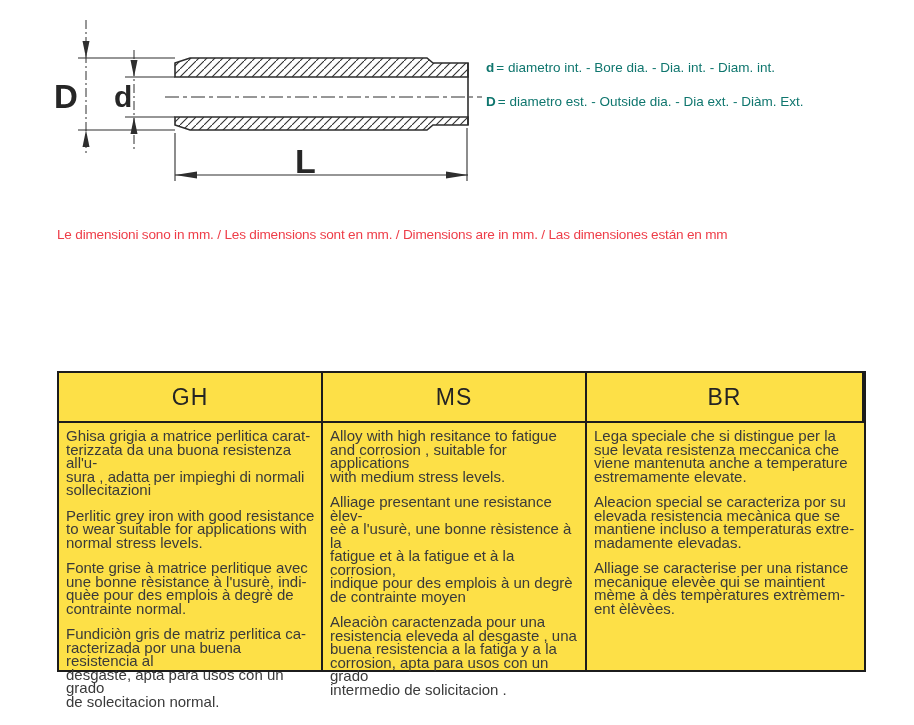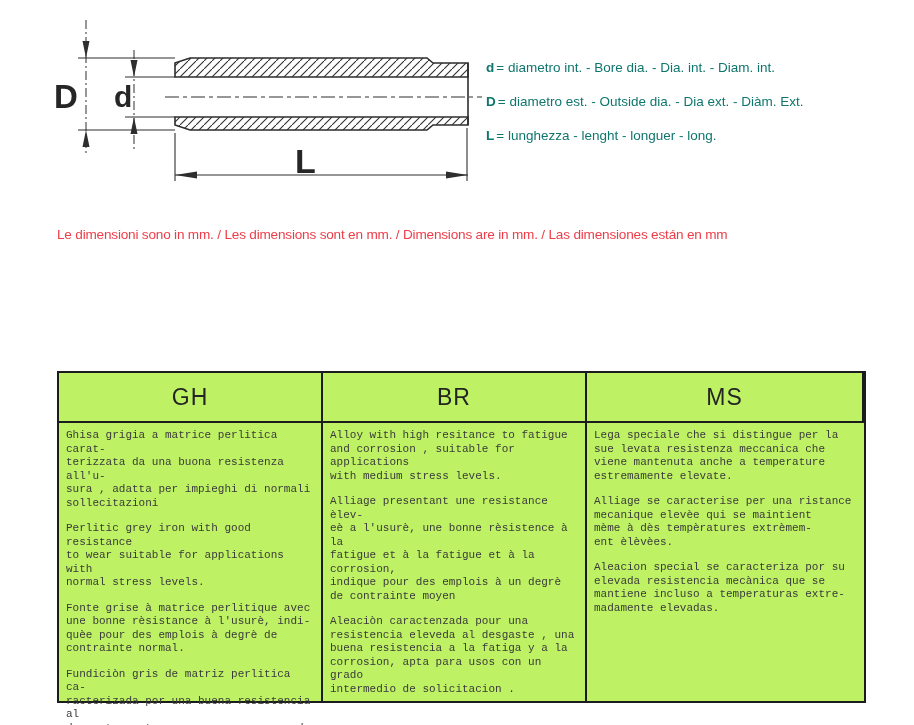--- a/index.html
+++ b/index.html
@@ -14,27 +14,27 @@
   .legend-row{font-size:13.5px;line-height:15px;margin-bottom:19px;color:#0f766e;white-space:nowrap;}
   .legend-row b{font-weight:700;margin-right:2px;}
 
   
   .note{position:absolute;left:57px;top:227px;font-size:13.6px;color:#ee3d48;white-space:nowrap;
         letter-spacing:-0.2px;}
 
   
   .mat-table{position:absolute;left:57px;top:371px;width:805px;
              display:grid;grid-template-columns:264px 264px 1fr;
-             border:2px solid #1c1c1c;background:#bef264;}
+             border:2px solid #1c1c1c;background:#fde047;}
   .th{height:48px;display:flex;align-items:center;justify-content:center;
       font-size:23px;letter-spacing:1px;color:#242424;
       border-bottom:2px solid #1c1c1c;}
   .th:not(:last-of-type),.td:not(:last-of-type){border-right:2px solid #1c1c1c;}
-  .td{height:278px;box-sizing:border-box;padding:6px 5px 0 7px;
-      font-size:11px;line-height:13.5px;color:#3a3a3a;font-family:Liberation Mono, monospace;}
+  .td{height:247px;box-sizing:border-box;padding:6px 5px 0 7px;
+      font-size:15px;line-height:13.5px;color:#3a3a3a;}
   .td p{margin:0 0 12px 0;white-space:pre-line;}
 
   svg text{font-family:"Liberation Sans",sans-serif;font-weight:700;fill:#262626;}
   svg .ln{stroke:#2e2e2e;fill:none;}
 </style>
 </head>
 <body>
 
 <div class="drawing">
   <svg width="435" height="212" viewBox="0 0 435 212">
@@ -77,31 +77,28 @@
   </svg>
 </div>
 
 <div class="legend">
   <div class="legend-row">
     <b>d</b><span>= diametro int. - Bore dia. - Dia. int. - Diam. int.</span>
   </div>
   <div class="legend-row">
     <b>D</b><span>= diametro est. - Outside dia. - Dia ext. - Diàm. Ext.</span>
   </div>
-  <div class="legend-row">
-    <b>L</b><span>= lunghezza - lenght - longuer - long.</span>
-  </div>
 </div>
 
 <div class="note">Le dimensioni sono in mm. / Les dimensions sont en mm. / Dimensions are in mm. / Las dimensiones están en mm</div>
 
 <div class="mat-table">
   <div class="th">GH</div>
+  <div class="th">MS</div>
   <div class="th">BR</div>
-  <div class="th">MS</div>
 
   <div class="td">
     <p>Ghisa grigia a matrice perlitica carat-
 terizzata da una buona resistenza all'u-
 sura , adatta per impieghi di normali
 sollecitazioni</p>
     <p>Perlitic grey iron with good resistance
 to wear suitable for applications with
 normal stress levels.</p>
     <p>Fonte grise à matrice perlitique avec
@@ -126,22 +123,22 @@
 resistencia eleveda al desgaste , una
 buena resistencia a la fatiga y a la
 corrosion, apta para usos con un grado
 intermedio de solicitacion .</p>
   </div>
   <div class="td">
     <p>Lega speciale che si distingue per la
 sue levata resistenza meccanica che
 viene mantenuta anche a temperature
 estremamente elevate.</p>
+    <p>Aleacion special se caracteriza por su
+elevada resistencia mecànica que se
+mantiene incluso a temperaturas extre-
+madamente elevadas.</p>
     <p>Alliage se caracterise per una ristance
 mecanique elevèe qui se maintient
 mème à dès tempèratures extrèmem-
 ent èlèvèes.</p>
-    <p>Aleacion special se caracteriza por su
-elevada resistencia mecànica que se
-mantiene incluso a temperaturas extre-
-madamente elevadas.</p>
   </div>
 </div>
 
 </body></html>

